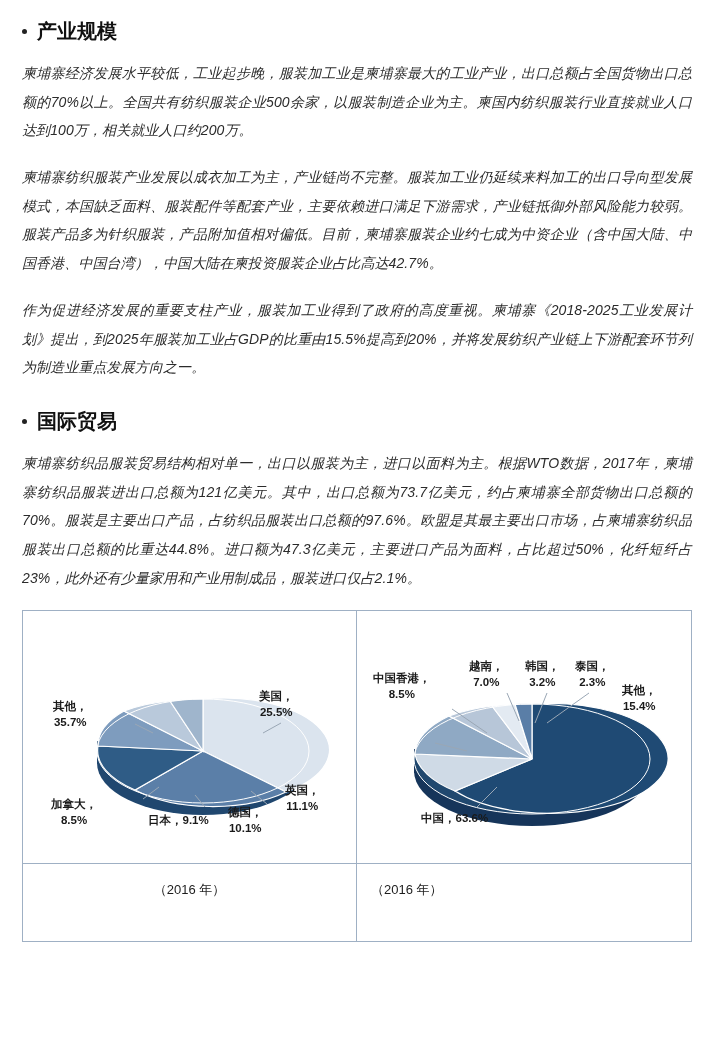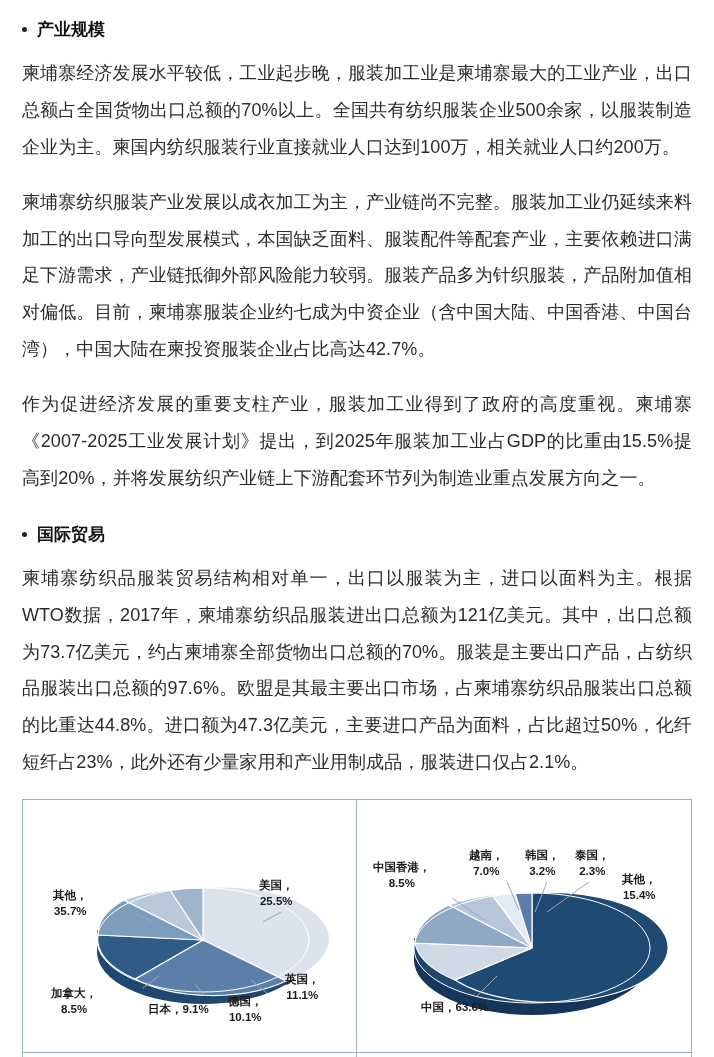--- a/index.html
+++ b/index.html
@@ -16,45 +16,46 @@
   }
   .page {
     width: 714px;
     box-sizing: border-box;
     padding: 10px 22px 14px 22px;
   }
   
   .heading {
     display: flex;
     align-items: center;
-    font-size: 17px;
+    font-size: 20px;
     font-weight: bold;
     color: #111111;
     margin: 8px 0 14px 0;
   }
   .heading .bullet {
     display: inline-block;
     width: 5px;
     height: 5px;
     border-radius: 50%;
     background: #222;
     margin-right: 10px;
     flex: none;
   }
   .heading-2 {
     margin-top: 26px;
   }
   
   p.para {
-    font-size: 18px;
+    font-size: 14px;
     line-height: 2.05;
     text-align: justify;
     margin: 0 0 18px 0;
     color: #2b2b2b;
     letter-spacing: 0.1px;
+    font-style: italic;
   }
   
   .charts {
     margin-top: 14px;
     display: flex;
     border: 1px solid #9fb0c4;
     box-sizing: border-box;
   }
   .chart-cell {
     width: 50%;
@@ -105,21 +106,21 @@
 <body>
 
 <div class="page">
 
   <div class="heading">
     <span class="bullet"></span>
     <span>产业规模</span>
   </div>
   <p class="para">柬埔寨经济发展水平较低，工业起步晚，服装加工业是柬埔寨最大的工业产业，出口总额占全国货物出口总额的70%以上。全国共有纺织服装企业500余家，以服装制造企业为主。柬国内纺织服装行业直接就业人口达到100万，相关就业人口约200万。</p>
   <p class="para">柬埔寨纺织服装产业发展以成衣加工为主，产业链尚不完整。服装加工业仍延续来料加工的出口导向型发展模式，本国缺乏面料、服装配件等配套产业，主要依赖进口满足下游需求，产业链抵御外部风险能力较弱。服装产品多为针织服装，产品附加值相对偏低。目前，柬埔寨服装企业约七成为中资企业（含中国大陆、中国香港、中国台湾），中国大陆在柬投资服装企业占比高达42.7%。</p>
-  <p class="para">作为促进经济发展的重要支柱产业，服装加工业得到了政府的高度重视。柬埔寨《2007-2025工业发展计划》提出，到2025年服装加工业占GDP的比重由15.5%提高到20%，并将发展纺织产业链上下游配套环节列为制造业重点发展方向之一。</p>
+  <p class="para">作为促进经济发展的重要支柱产业，服装加工业得到了政府的高度重视。柬埔寨《2018-2025工业发展计划》提出，到2025年服装加工业占GDP的比重由15.5%提高到20%，并将发展纺织产业链上下游配套环节列为制造业重点发展方向之一。</p>
 
   <div class="heading heading-2">
     <span class="bullet"></span>
     <span>国际贸易</span>
   </div>
   <p class="para">柬埔寨纺织品服装贸易结构相对单一，出口以服装为主，进口以面料为主。根据WTO数据，2017年，柬埔寨纺织品服装进出口总额为121亿美元。其中，出口总额为73.7亿美元，约占柬埔寨全部货物出口总额的70%。服装是主要出口产品，占纺织品服装出口总额的97.6%。欧盟是其最主要出口市场，占柬埔寨纺织品服装出口总额的比重达44.8%。进口额为47.3亿美元，主要进口产品为面料，占比超过50%，化纤短纤占23%，此外还有少量家用和产业用制成品，服装进口仅占2.1%。</p>
 
   <div class="charts">
 
     <div class="chart-cell left">

